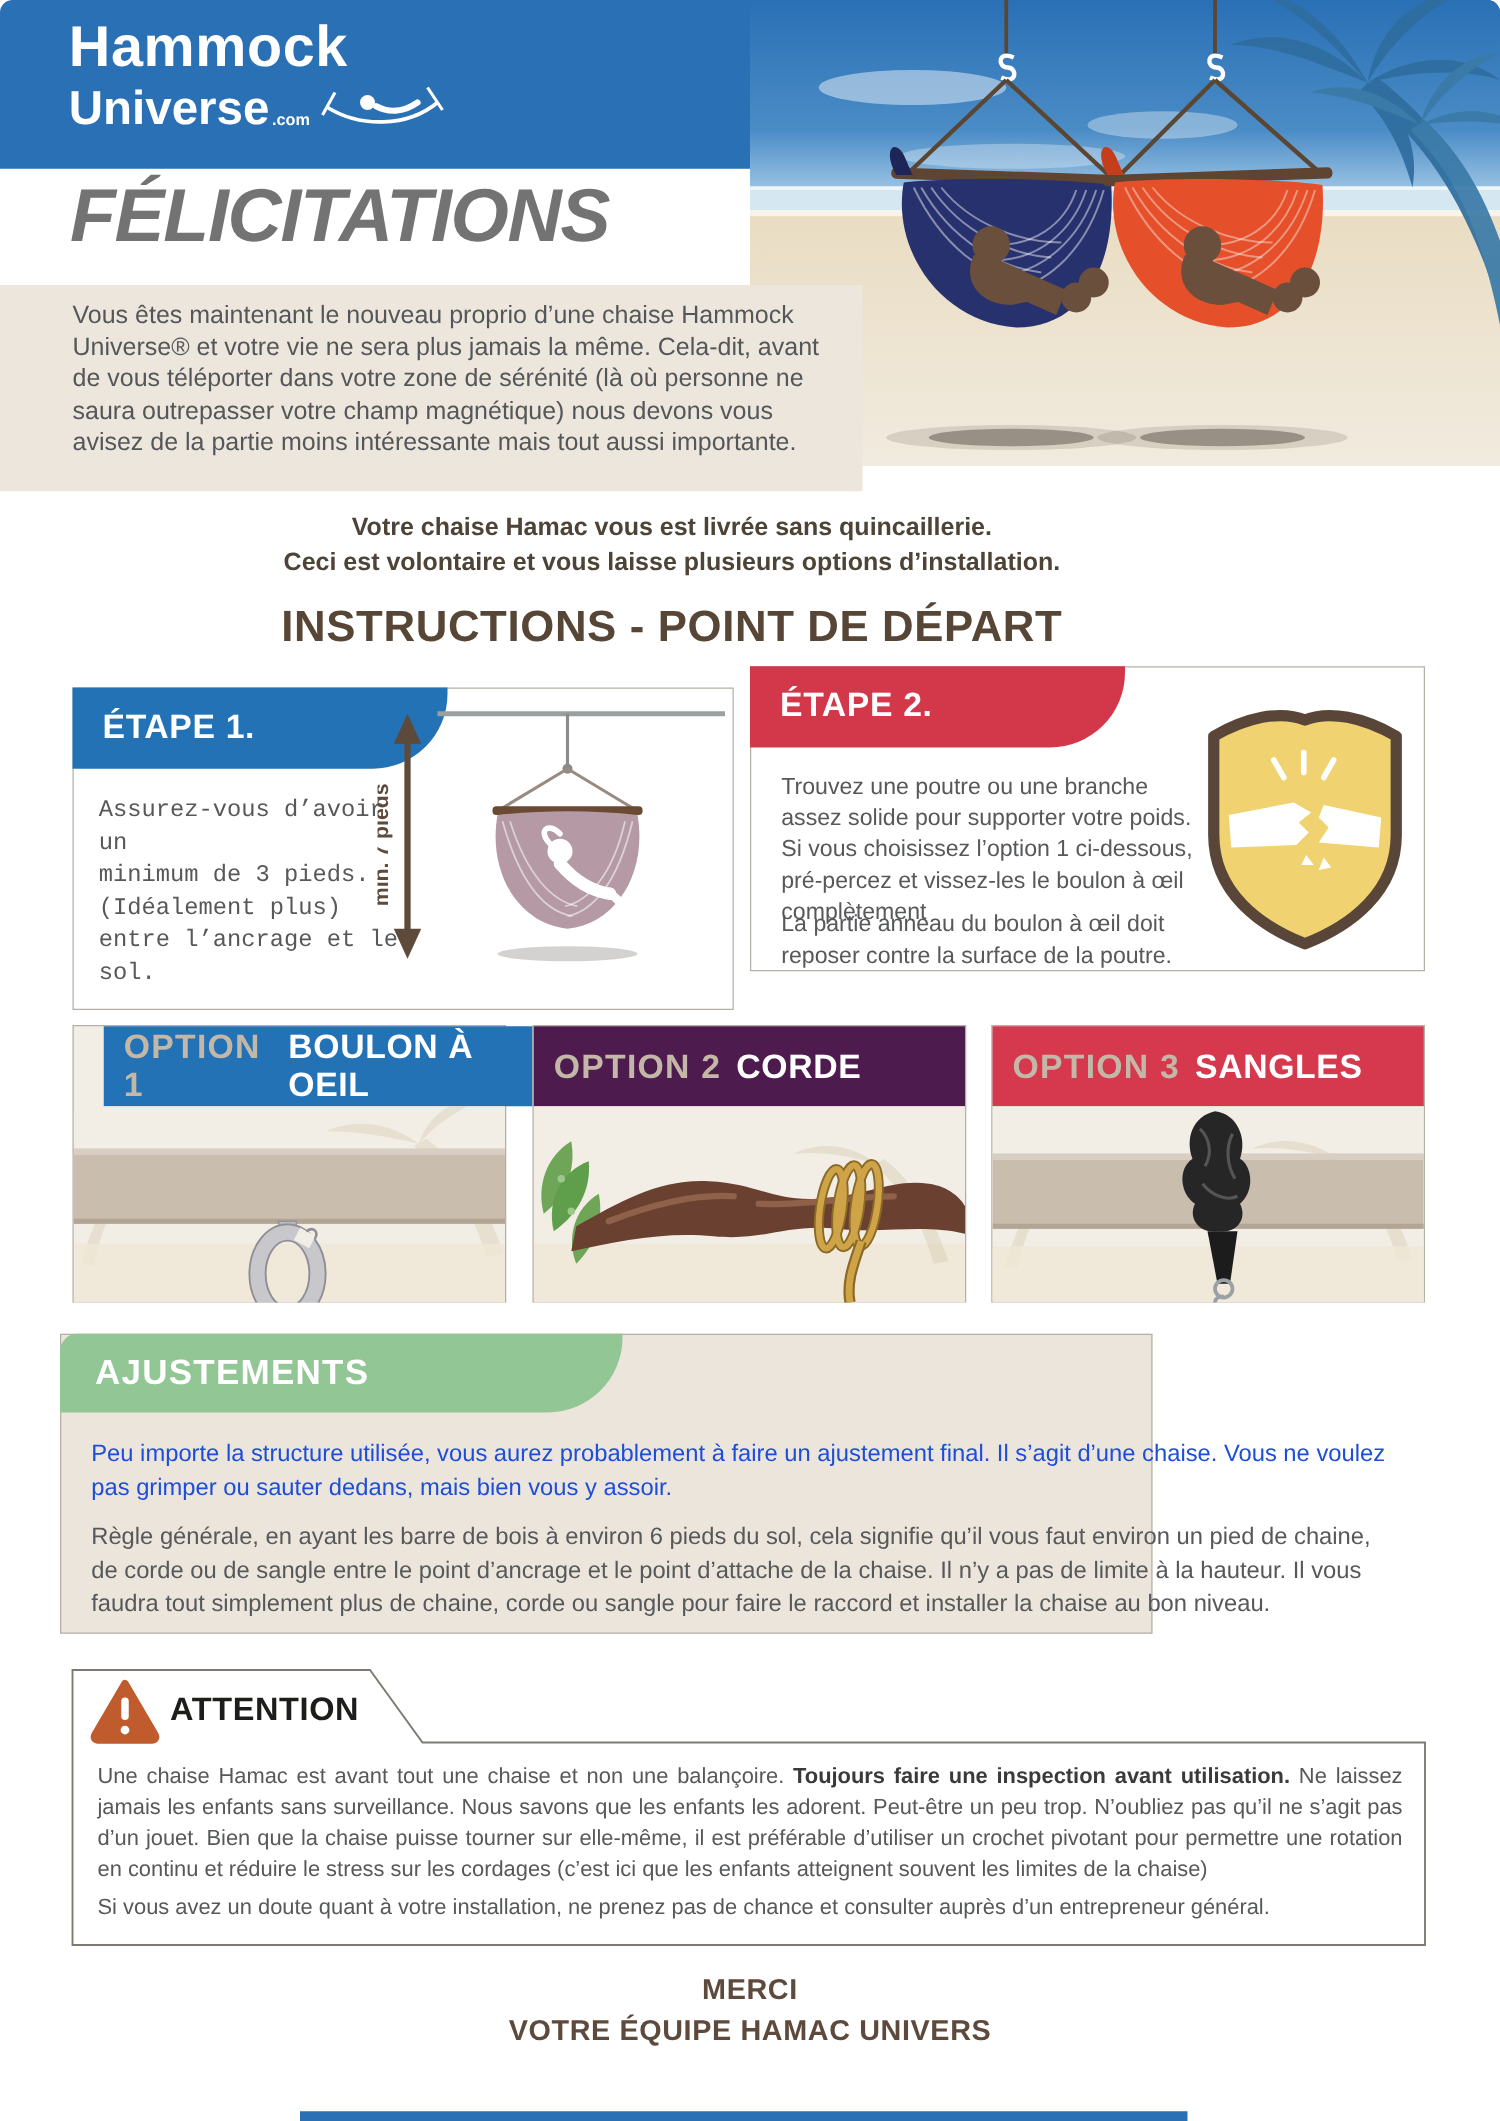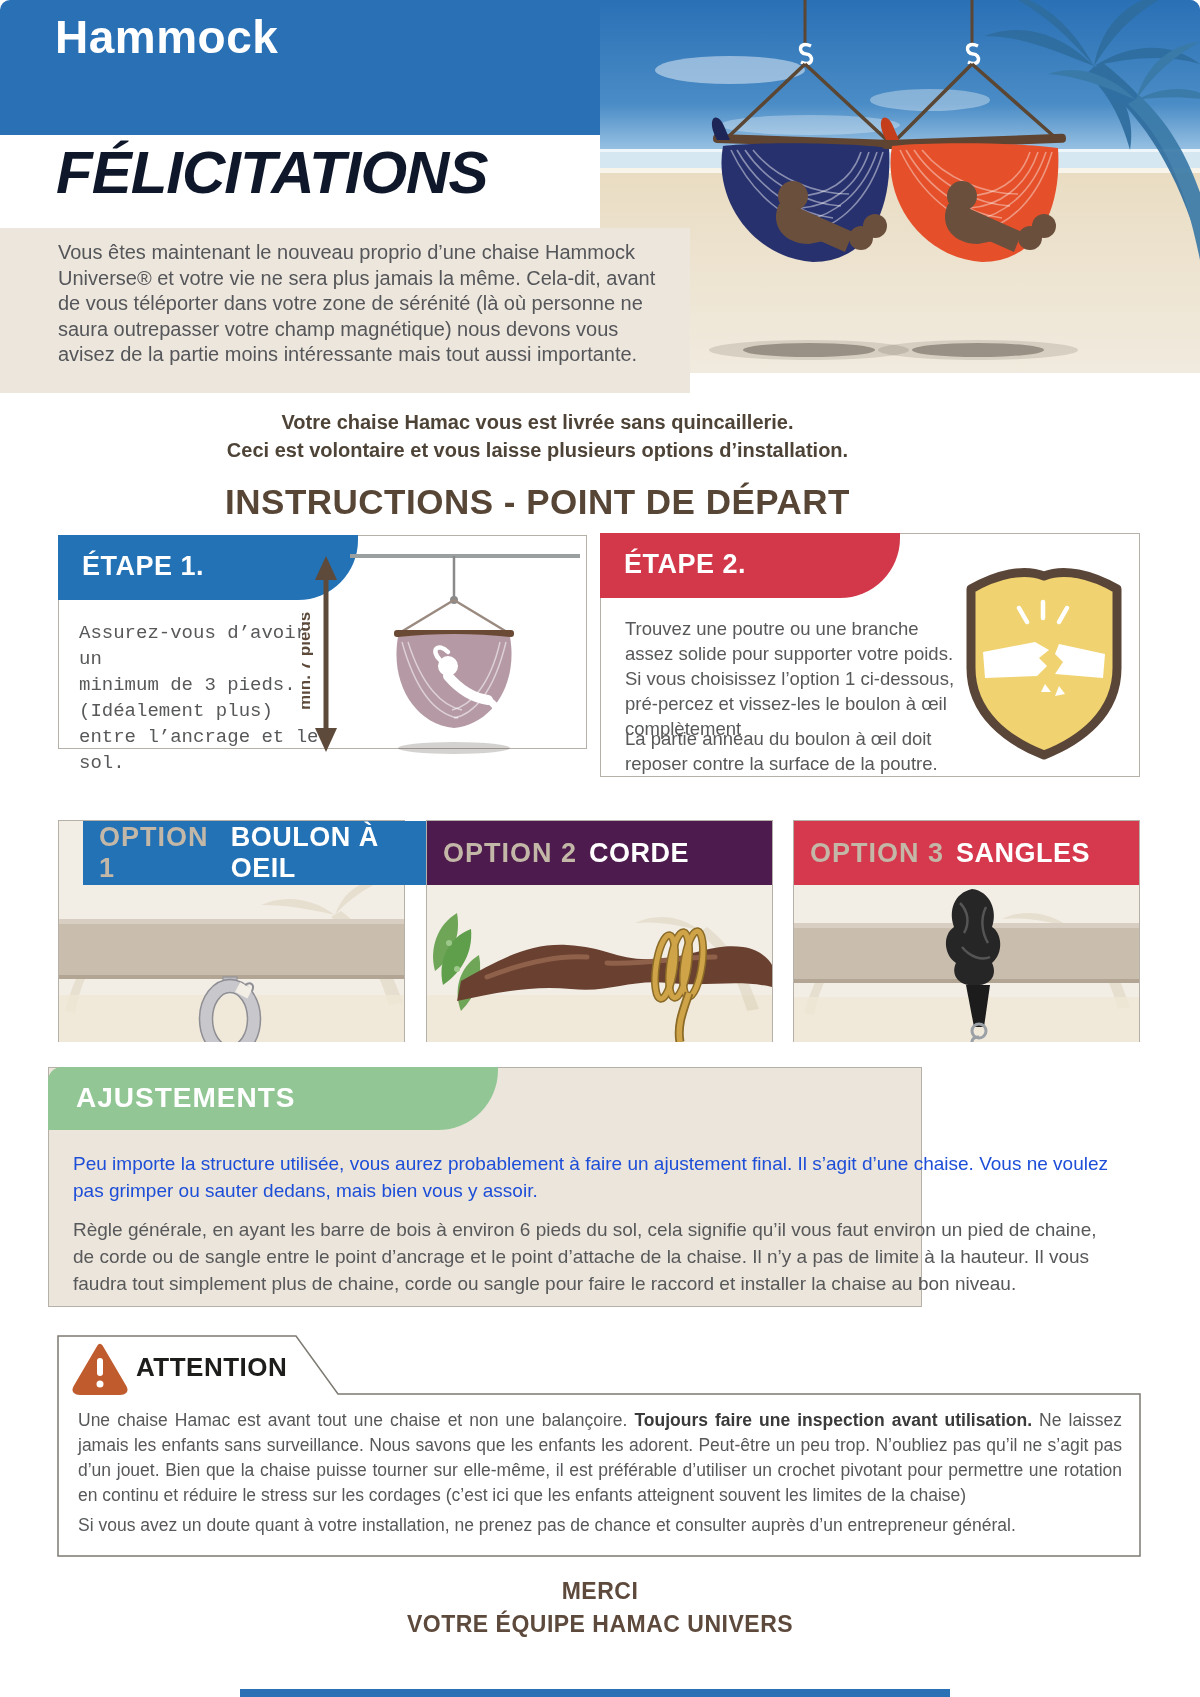--- a/index.html
+++ b/index.html
@@ -18,34 +18,34 @@
   #beach-photo { left:600px; top:0; width:600px; height:373px; }
   #logo { left:55px; top:14px; color:#ffffff; }
   #logo .l1 { font-size:46px; font-weight:800; letter-spacing:.5px; line-height:1.0; }
   #logo .l2 { display:flex; align-items:flex-end; gap:2px; margin-top:2px; }
   #logo .l2 .uni { font-size:38px; font-weight:800; line-height:1.0; }
   #logo .l2 .tld { font-size:13px; font-weight:700; padding-bottom:3px; }
   #logo .swoosh { margin-left:4px; margin-bottom:0px; }
 
   #hero-title {
     left:56px; top:138px; font-size:60px; font-weight:800; font-style:italic;
-    color:#0f172a; letter-spacing:-1px;
+    color:#737373; letter-spacing:-1px;
   }
   #intro-box { left:0; top:228px; width:690px; height:165px; background:#ece6dc; }
   #intro-text { left:58px; top:240px; width:612px; font-size:20px; line-height:25.5px; color:#55565a; }
 
   
   #notice { left:0; top:408px; width:1075px; text-align:center; color:#4e4337;
             font-size:20px; font-weight:700; line-height:28px; }
   #instructions-title { left:0; top:482px; width:1075px; text-align:center;
             font-size:35px; font-weight:800; color:#574636; letter-spacing:.5px; }
 
   
   .step-box { background:#ffffff; border:1px solid #b5b0a8; }
-  #step1 { left:58px;  top:535px; width:529px; height:214px; }
+  #step1 { left:58px;  top:550px; width:529px; height:258px; }
   #step2 { left:600px; top:533px; width:540px; height:244px; }
   .step-tab { position:absolute; left:-1px; top:-1px; width:300px; height:65px;
               border-radius:0 0 60px 0; color:#ffffff; font-size:27px; font-weight:800;
               padding:16px 0 0 24px; letter-spacing:.5px; }
   #step1 .step-tab { background:#2272b5; }
   #step2 .step-tab { background:#d2384a; }
   .step-body { position:absolute; font-size:19px; line-height:26px; color:#57585a; }
   #step1-lines { left:20px; top:84px; width:240px;font-family:Liberation Mono, monospace; }
   #step2-p1 { left:24px; top:82px; width:330px; font-size:18.5px; line-height:25px; }
   #step2-p2 { left:24px; top:192px; width:330px; font-size:18.5px; line-height:25px; }
@@ -184,20 +184,30 @@
         <circle cx="58" cy="238" r="12"></circle>
           <circle cx="72" cy="226" r="12"></circle>
       </g>
       <ellipse cx="6" cy="350" rx="100" ry="10" fill="rgba(70,60,45,.15)"></ellipse>
       <ellipse cx="6" cy="350" rx="66" ry="7" fill="rgba(60,50,40,.4)"></ellipse>
     </g>
   </svg>
 
   <div id="logo" class="abs">
     <div class="l1">Hammock</div>
+    <div class="l2">
+      <span class="uni">Universe</span>
+      <span class="tld">.com</span>
+      <svg class="swoosh" width="104" height="44" viewBox="0 0 104 44">
+        <path d="M8,24 C34,40 72,40 96,20" stroke="#ffffff" stroke-width="3" fill="none"></path>
+        <path d="M4,30 L14,12 M100,26 L88,8" stroke="#ffffff" stroke-width="2.5" fill="none"></path>
+        <circle cx="40" cy="20" r="6" fill="#ffffff"></circle>
+        <path d="M47,23 C58,29 70,27 80,20" stroke="#ffffff" stroke-width="5" fill="none" stroke-linecap="round"></path>
+      </svg>
+    </div>
   </div>
 
   <div id="hero-title" class="abs">FÉLICITATIONS</div>
 
   <div id="intro-box" class="abs"></div>
   <div id="intro-text" class="abs">Vous êtes maintenant le nouveau proprio d’une chaise Hammock Universe® et votre vie ne sera plus jamais la même. Cela-dit, avant de vous téléporter dans votre zone de sérénité (là où personne ne saura outrepasser votre champ magnétique) nous devons vous avisez de la partie moins intéressante mais tout aussi importante.</div>
 
   <div id="instructions-title" class="abs">INSTRUCTIONS - POINT DE DÉPART</div>
 
   <div id="notice" class="abs">

